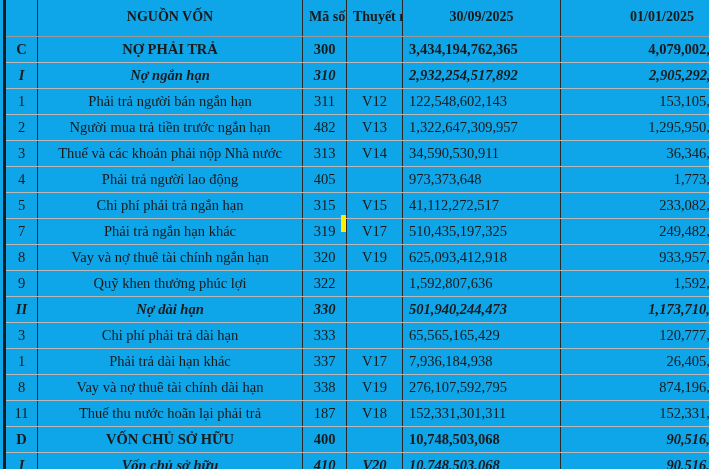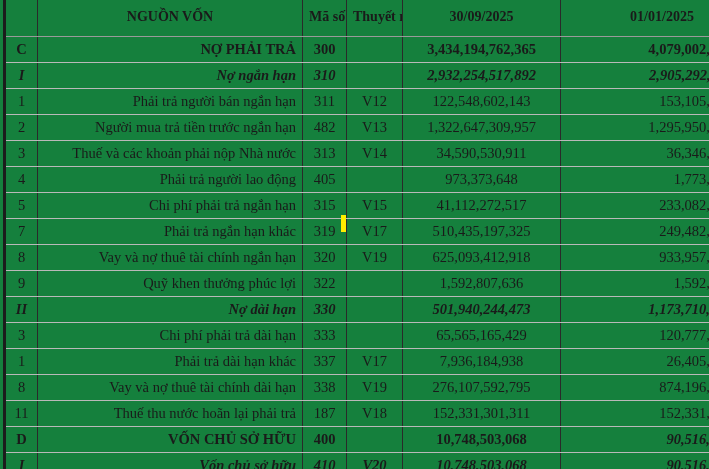--- a/index.html
+++ b/index.html
@@ -1,25 +1,25 @@
 <!DOCTYPE html>
 <html><head>
   <meta charset="utf-8">
   <style>
     html, body { margin: 0; padding: 0; background: #ffffff; }
     body { width: 709px; height: 469px; overflow: hidden; position: relative; font-family: "Liberation Serif", "DejaVu Serif", serif; color: #1a1a1a; }
-    .page { position: absolute; left: 0; top: 0; width: 709px; height: 469px; background: #15803d; }
+    .page { position: absolute; left: 0; top: 0; width: 709px; height: 469px; background: #0ea5e9; }
     table.bs { position: absolute; left: 3px; top: -2px; border-collapse: collapse; table-layout: fixed; width: 740px; }
     table.bs td, table.bs th { border-bottom: 1px solid #b9b9b9; padding: 0 6px; height: 25px; font-size: 14.5px; white-space: nowrap; overflow: hidden; vertical-align: middle; }
     table.bs th { height: 38px; font-weight: bold; font-size: 14px; border-bottom: 1px solid #9a9a9a; }
     .c-idx { width: 19px; text-align: center; border-left: 3px solid #1c1c1c; border-right: 1.5px solid #2a2a2a; }
-    .c-name { width: 252px; text-align: right; border-right: 1.5px solid #2a2a2a; }
+    .c-name { width: 252px; text-align: center; border-right: 1.5px solid #2a2a2a; }
     .c-code { width: 31px; text-align: center; border-right: 1.5px solid #2a2a2a; }
     .c-note { width: 43px; text-align: center; border-right: 1.5px solid #2a2a2a; }
-    .c-v1 { width: 145px; text-align: center; border-right: 1.5px solid #2a2a2a; padding-right: 6px !important; }
+    .c-v1 { width: 145px; text-align: left; border-right: 1.5px solid #2a2a2a; padding-right: 6px !important; }
     .c-v2 { width: 190px; text-align: right; padding-right: 48px !important; }
     th.c-name { text-align: center; font-size: 14.5px; padding-left: 30px; }
     th.c-code, th.c-note { font-size: 13.5px; line-height: 16px; }
     th.c-v1 { text-align: center; }
     th.c-v2 { text-align: center; padding-right: 48px !important; padding-left: 20px; }
     tr.bold td { font-weight: bold; }
     tr.bolditalic td { font-weight: bold; font-style: italic; }
     tr.mixed td.c-v1 { font-style: normal; }
     tr.mixed td.c-v2 { font-style: italic; }
     .hl { position: absolute; left: 341px; top: 215px; width: 5px; height: 17px; background: #ffee00; }

